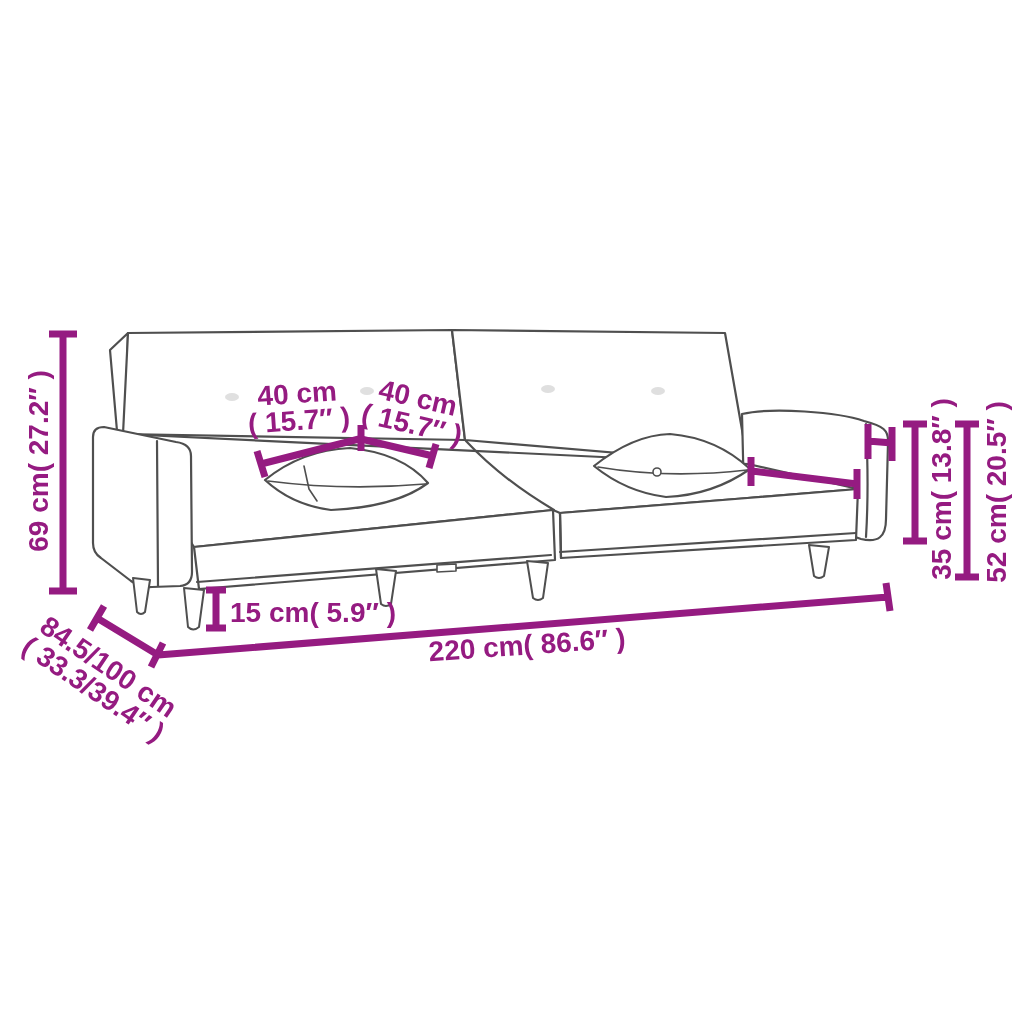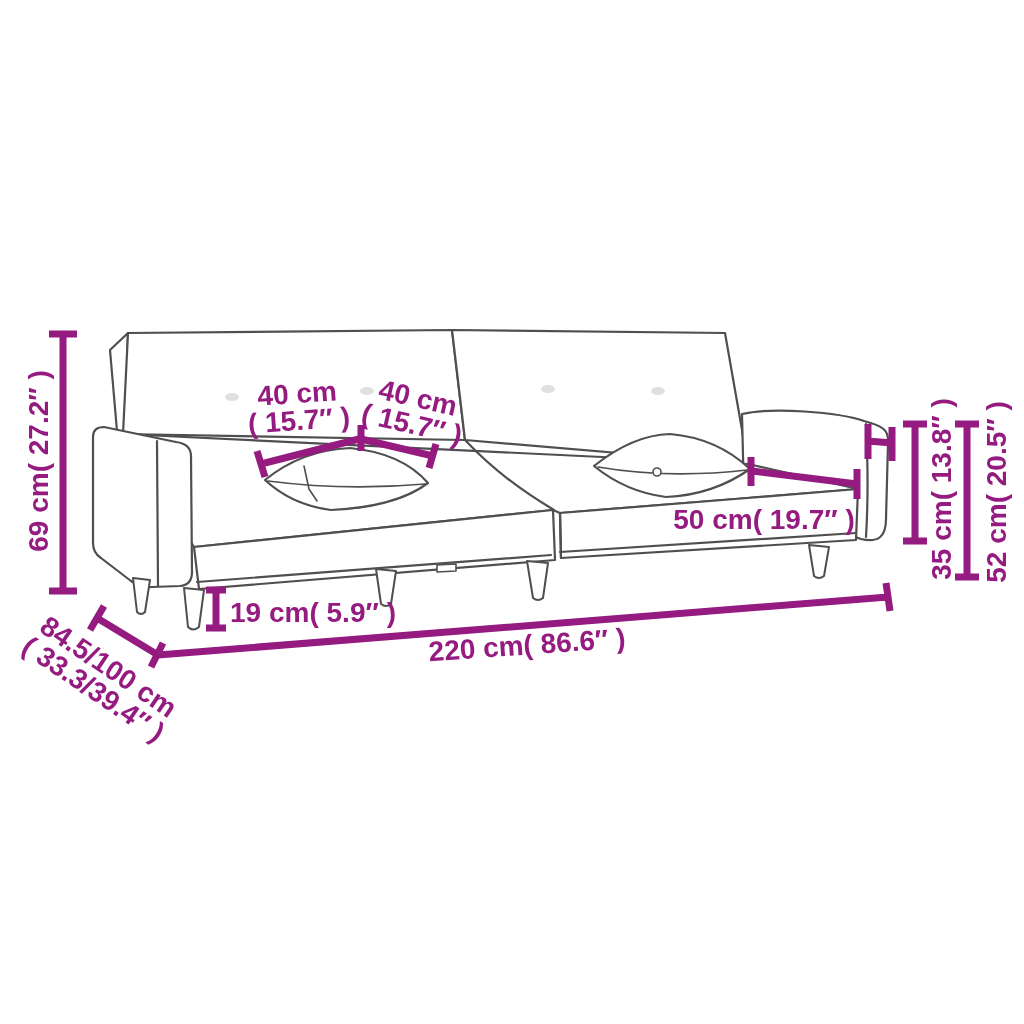--- a/index.html
+++ b/index.html
@@ -134,23 +134,22 @@
   <div class="dim-label" style="left:415px;top:411px;--rot:13deg">
     <div>40 cm</div>
     <div>( 15.7″ )</div>
   </div>
 
 
   <div class="dim-label" style="left:941px;top:489px;--rot:-90deg">35 cm( 13.8″ )</div>
 
   <div class="dim-label" style="left:996px;top:492px;--rot:-90deg">52 cm( 20.5″ )</div>
 
-  <div class="dim-label" style="left:764px;top:519px">50 cm( 19.7″ )</div>
 
-  <div class="dim-label" style="left:313px;top:612px">19 cm( 5.9″ )</div>
+  <div class="dim-label" style="left:313px;top:612px">15 cm( 5.9″ )</div>
 
   <div class="dim-label" style="left:527px;top:645px;--rot:-4deg">220 cm( 86.6″ )</div>
 
   <div class="dim-label" style="left:101px;top:678px;--rot:34deg">
     <div>84.5/100 cm</div>
     <div>( 33.3/39.4″ )</div>
   </div>
 
 </div>
 

